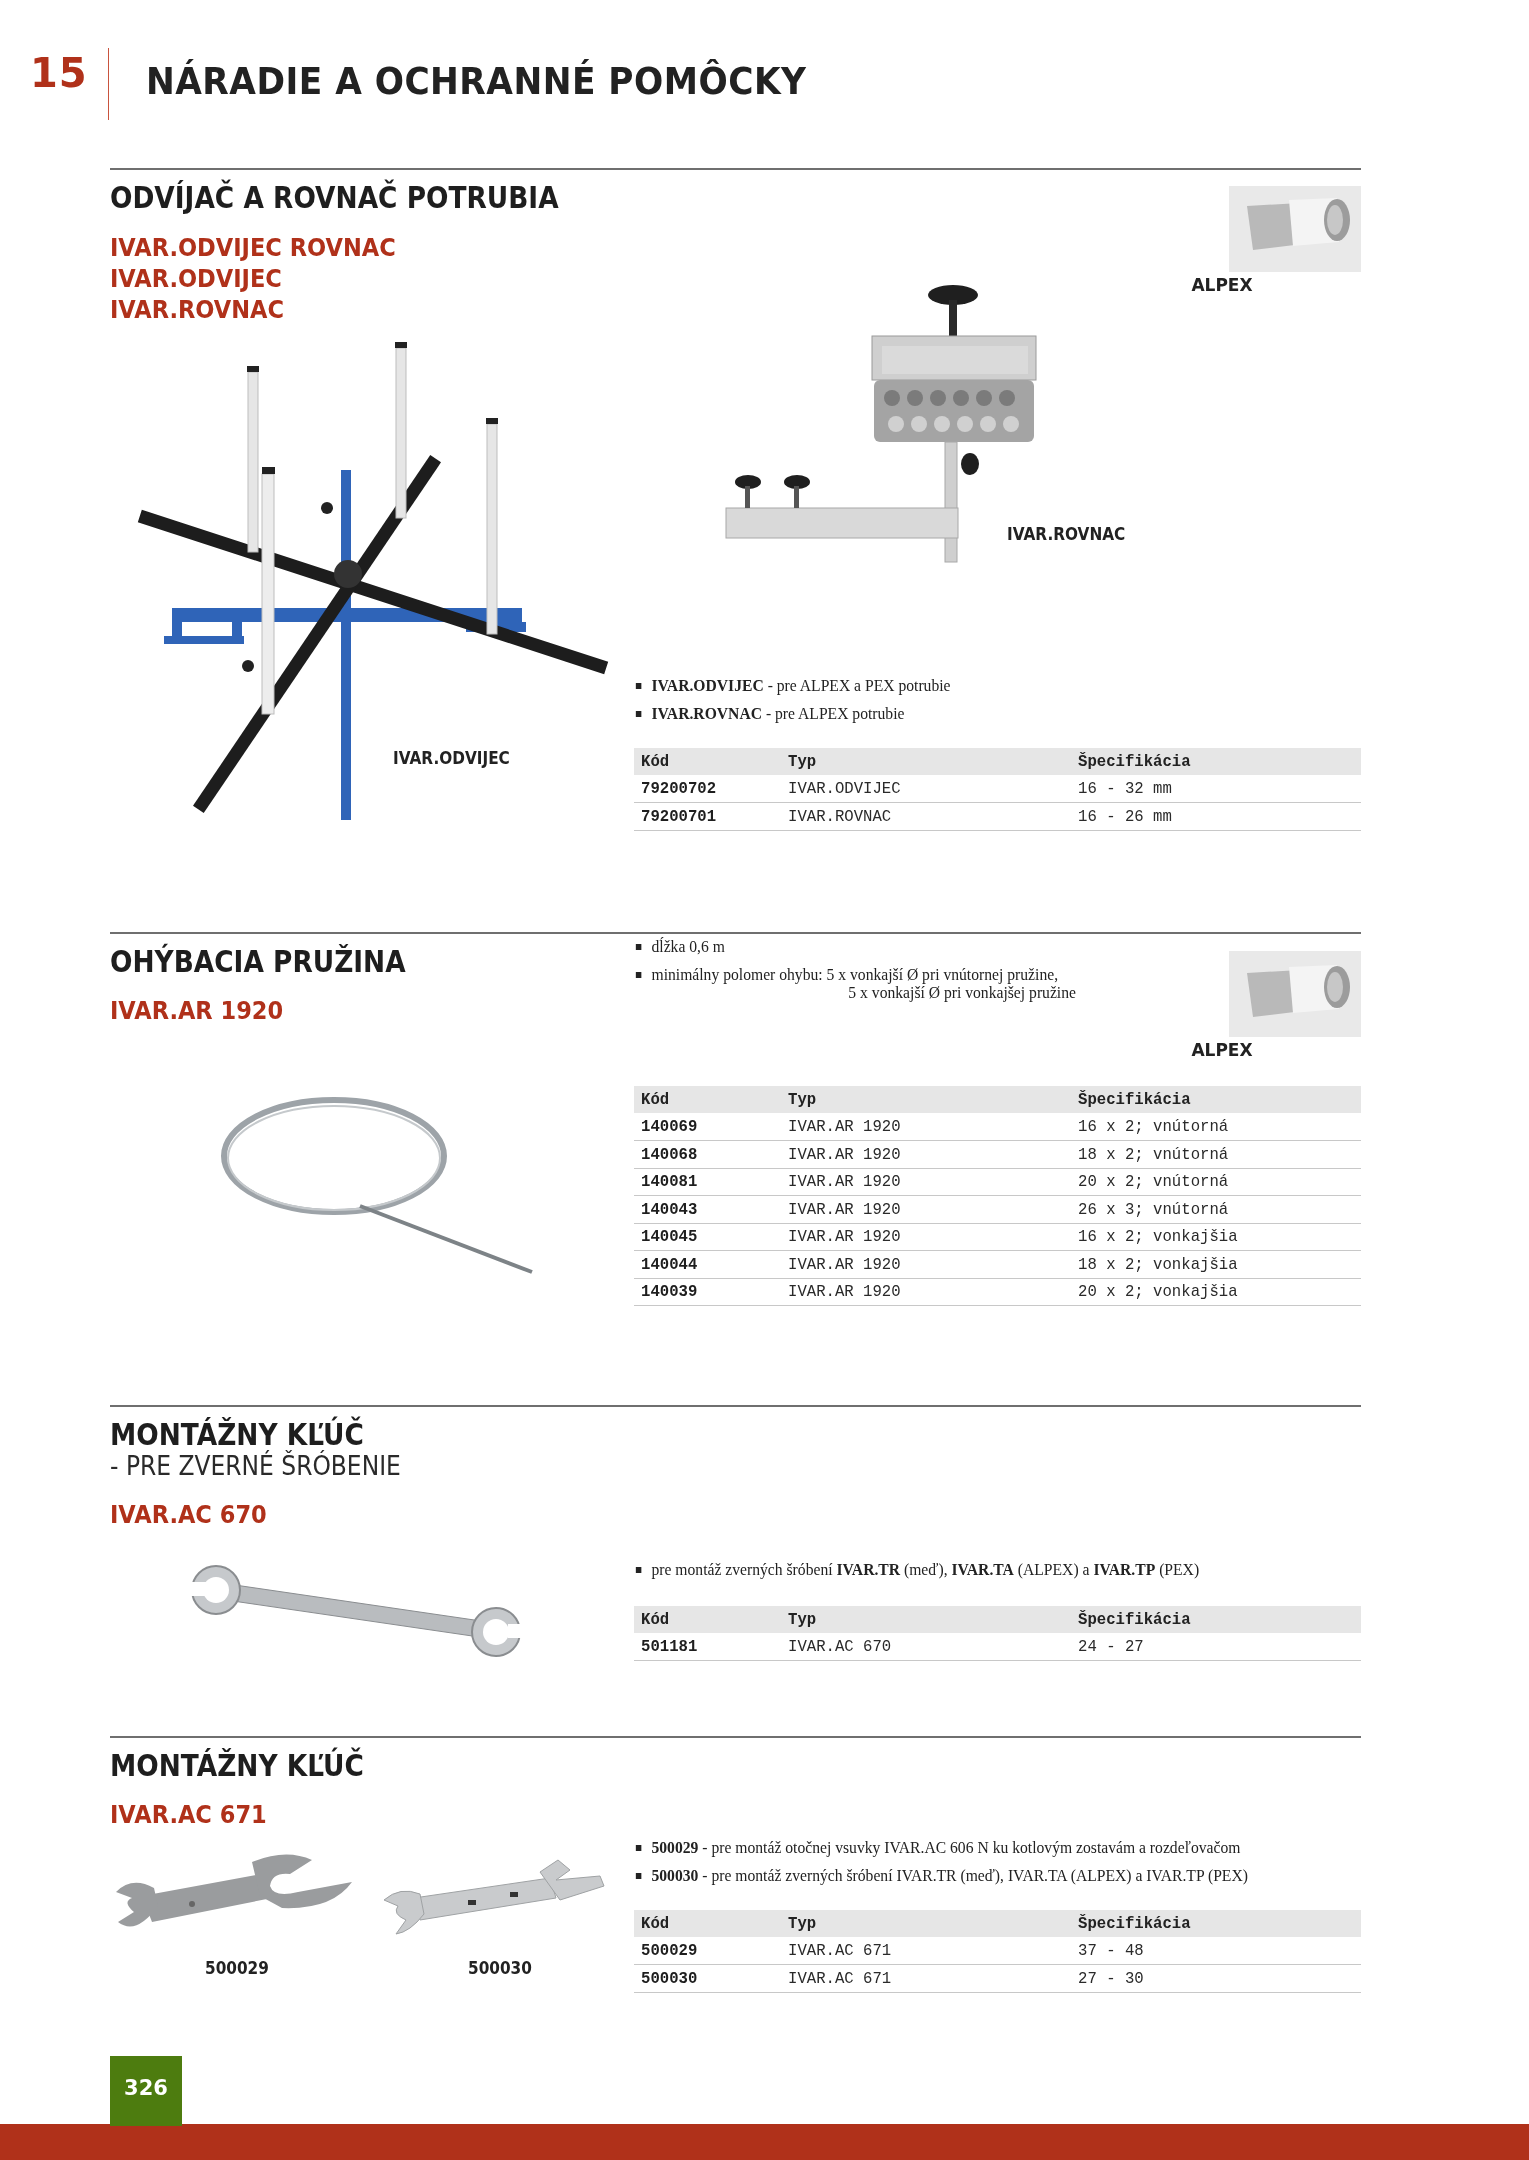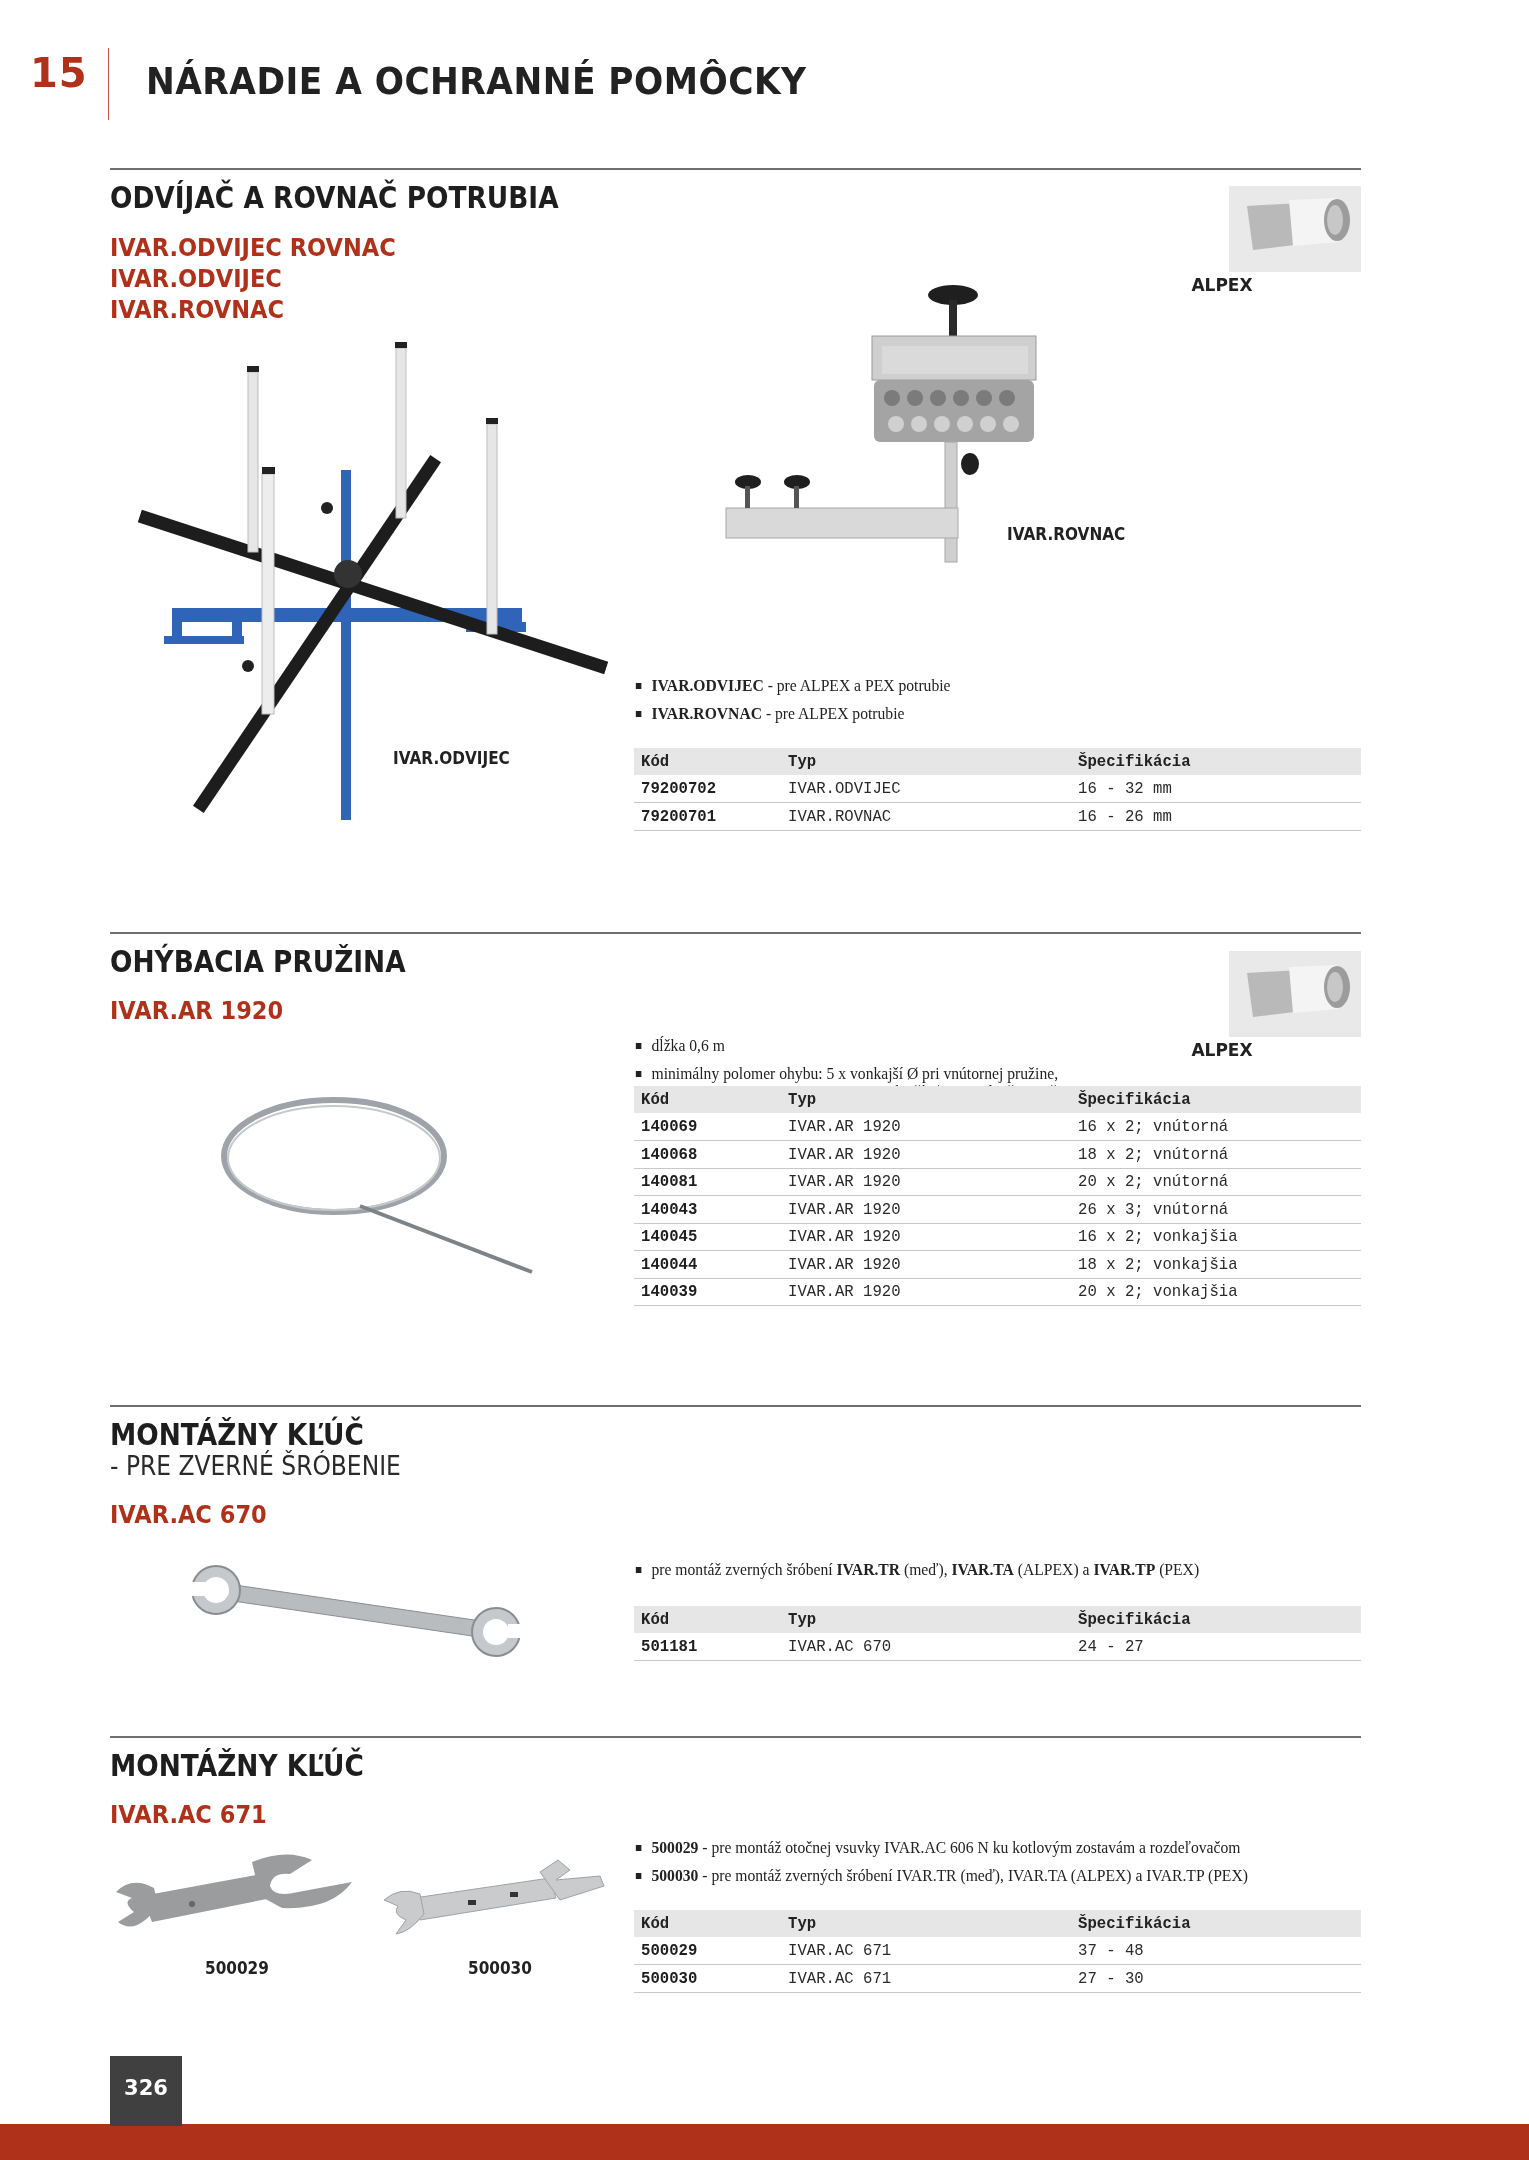--- a/index.html
+++ b/index.html
@@ -36,21 +36,21 @@
   .spec-table tr.grp td { border-bottom: 3px solid #9a9a9a; }
   .spec-table .c1 { width: 147px; }
   .spec-table .c2 { width: 290px; }
   .cell-txt { display: inline-block; transform: scaleX(0.92); transform-origin: left; white-space: nowrap; }
 
   
   .alpex-tile { left: 1229px; width: 132px; height: 86px; background: #e8e8e8; overflow: hidden; }
   .alpex-label { left: 1156px; width: 132px; text-align: center; font-size: 17px; font-weight: bold; font-family: "DejaVu Sans", sans-serif; color: #222; }
 
   
-  .page-tab { left: 110px; top: 2056px; width: 72px; height: 70px; background: #404040; color: #fff; font-weight: bold; font-size: 21px; text-align: center; line-height: 64px; font-family: "DejaVu Sans", sans-serif; }
+  .page-tab { left: 110px; top: 2056px; width: 72px; height: 70px; background: #4d7c0f; color: #fff; font-weight: bold; font-size: 21px; text-align: center; line-height: 64px; font-family: "DejaVu Sans", sans-serif; }
   .footer-bar { left: 0; top: 2124px; width: 1529px; height: 36px; background: #b0311a; }
 </style>
 </head>
 <body>
 
 <div class="abs chapter-num">15</div>
 <div class="abs chapter-rule"></div>
 <div class="abs chapter-title">NÁRADIE A OCHRANNÉ POMÔCKY</div>
 
 <div class="abs section-rule" style="top:168px"></div>
@@ -183,21 +183,21 @@
 <div class="abs alpex-label" style="top:1040px">ALPEX</div>
 
 <div class="abs" style="left:210px;top:1080px;width:330px;height:210px">
   <svg width="330" height="210" viewBox="0 0 330 210">
     <ellipse cx="124" cy="76" rx="110" ry="56" fill="none" stroke="#9da3a8" stroke-width="6"></ellipse>
     <ellipse cx="124" cy="78" rx="106" ry="52" fill="none" stroke="#c5c9cc" stroke-width="2"></ellipse>
     <line x1="150" y1="126" x2="322" y2="192" stroke="#7d8387" stroke-width="4"></line>
   </svg>
 </div>
 
-<ul class="abs bullets" style="left:634px;top:1032px">
+<ul class="abs bullets" style="left:634px;top:933px">
   <li><span>dĺžka 0,6 m</span></li>
   <li><span>minimálny polomer ohybu: 5 x vonkajší Ø pri vnútornej pružine,</span><span class="cont">5 x vonkajší Ø pri vonkajšej pružine</span></li>
 </ul>
 
 <table class="abs spec-table" style="top:1086px">
   <thead>
     <tr>
       <th class="c1"><span class="cell-txt">Kód</span></th>
       <th class="c2"><span class="cell-txt">Typ</span></th>
       <th><span class="cell-txt">Špecifikácia</span></th>

